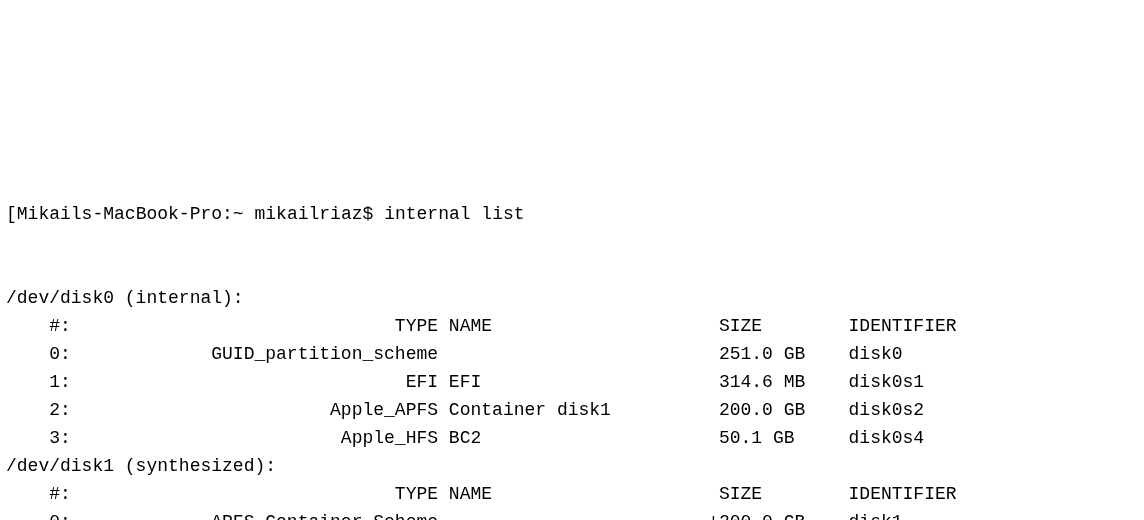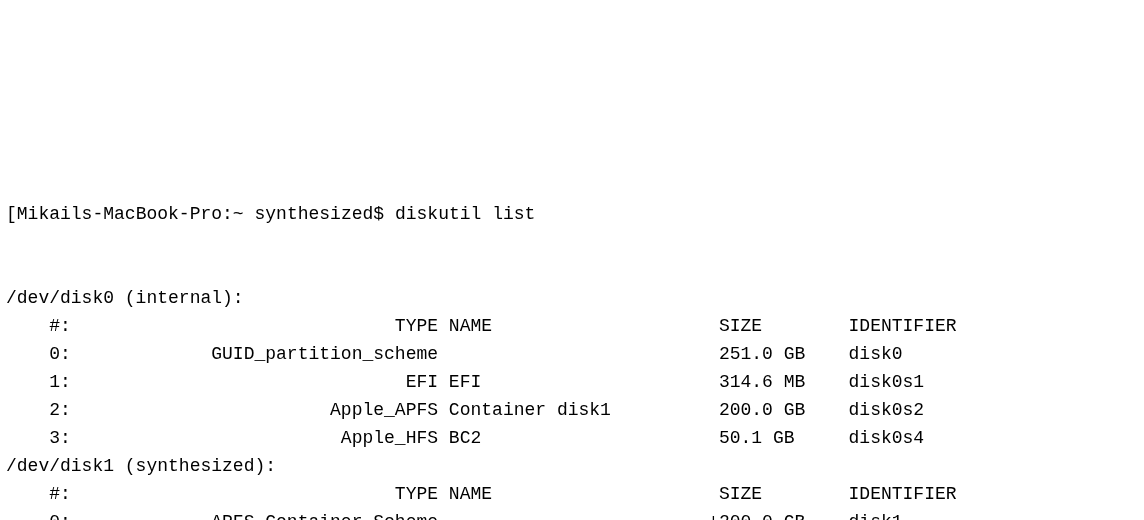--- a/index.html
+++ b/index.html
@@ -20,21 +20,21 @@
   }
   .row span { white-space: pre; }
 </style>
 </head>
 <body>
 
 
 
 <div class="terminal">
 
-<div class="row"><span>[</span><span>Mikails-MacBook-Pro</span><span>:</span><span>~</span> <span>synthesized</span><span>$</span> <span>diskutil list</span></div>
+<div class="row"><span>[</span><span>Mikails-MacBook-Pro</span><span>:</span><span>~</span> <span>mikailriaz</span><span>$</span> <span>internal list</span></div>
 
 <div id="output"><div class="row">/dev/disk0 (internal):</div><div class="row">    #:                              TYPE NAME                     SIZE        IDENTIFIER</div><div class="row">    0:             GUID_partition_scheme                          251.0 GB    disk0</div><div class="row">    1:                               EFI EFI                      314.6 MB    disk0s1</div><div class="row">    2:                        Apple_APFS Container disk1          200.0 GB    disk0s2</div><div class="row">    3:                         Apple_HFS BC2                      50.1 GB     disk0s4</div><div class="row"></div><div class="row">/dev/disk1 (synthesized):</div><div class="row">    #:                              TYPE NAME                     SIZE        IDENTIFIER</div><div class="row">    0:             APFS Container Scheme -                       +200.0 GB    disk1</div><div class="row"></div></div>
 
 
 
 </div>
 
 
 
 

